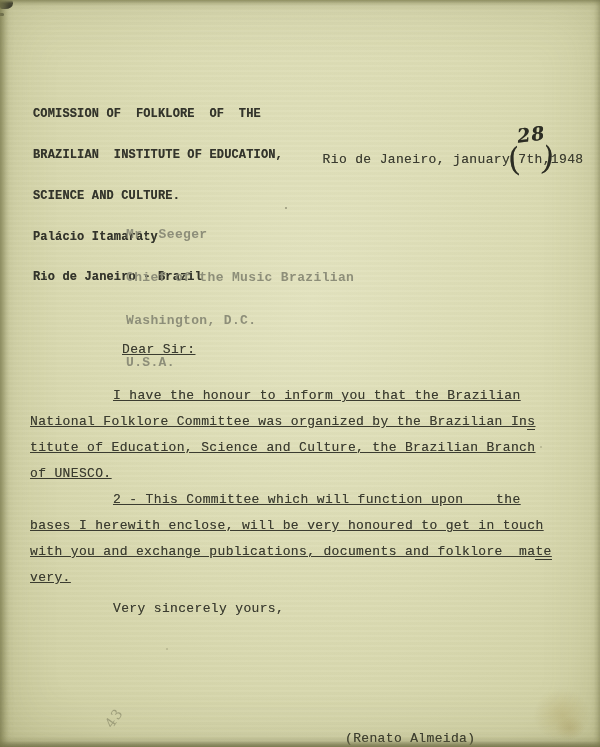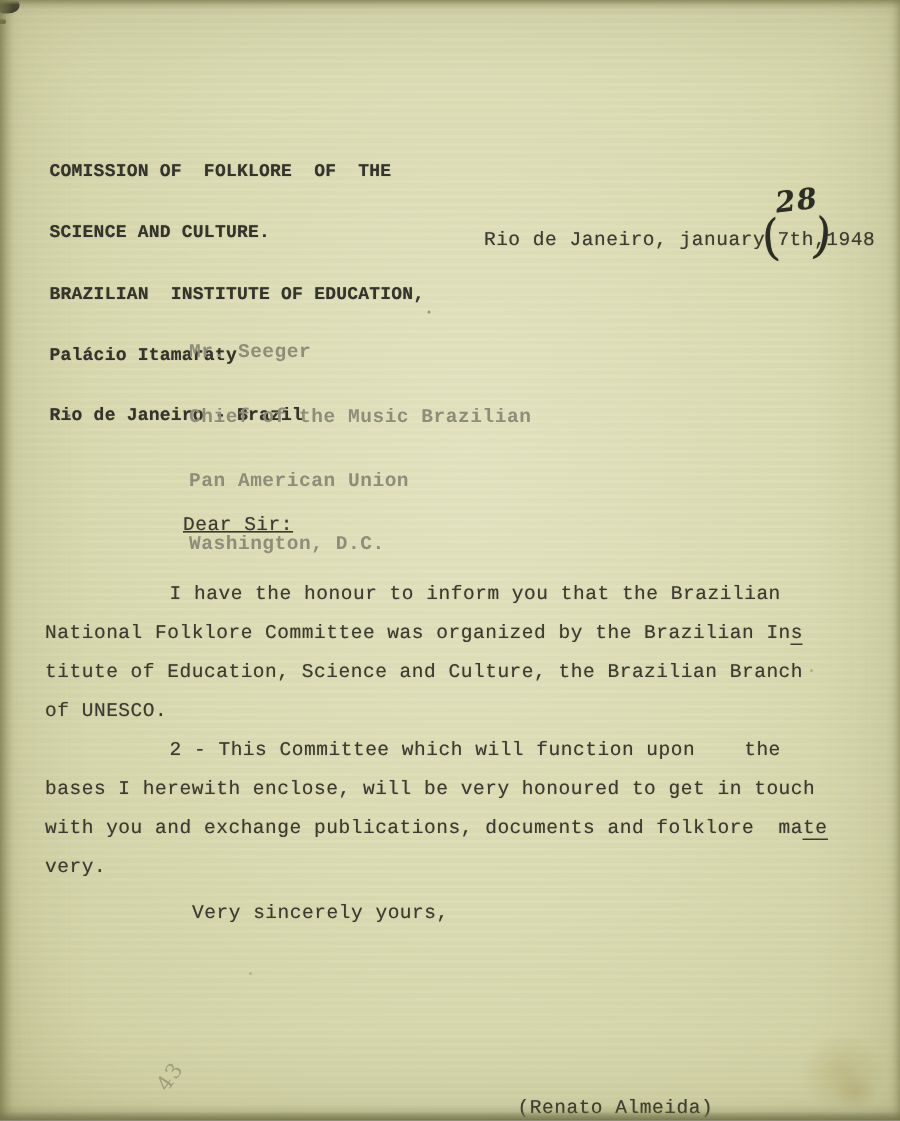--- a/index.html
+++ b/index.html
@@ -31,24 +31,24 @@
   .hw{font-family:"DejaVu Serif",serif;color:#2c2d24;}
   .hw-28{position:absolute;left:-1px;top:-29px;font-size:19px;font-style:italic;font-weight:bold;
     transform:rotate(-7deg);letter-spacing:1px;}
   .paren{position:absolute;font-size:31px;font-weight:normal;line-height:1;}
   .paren-l{left:-10px;top:-8px;transform:rotate(-4deg) scaleY(1.05);}
   .paren-r{left:24px;top:-9px;transform:rotate(9deg) scaleY(1.05);}
   .recipient{position:absolute;left:126px;top:200px;color:#8d8e79;font-size:13px;
     letter-spacing:0.35px;line-height:14.2px;white-space:pre;text-shadow:none;font-weight:bold;}
   .salutation{position:absolute;left:122px;top:342px;text-decoration:underline;}
   .body-block{position:absolute;left:30px;top:388px;width:560px;}
-  .line{position:absolute;left:0;}
+  .line{position:absolute;left:0;text-decoration:underline;}
   .indent{padding-left:83px;}
   .u{border-bottom:1.4px solid #3b3c30;padding-bottom:0;}
-  .closing{position:absolute;left:128px;top:601px;}
+  .closing{position:absolute;left:113px;top:601px;}
   .signature{position:absolute;left:345px;top:678px;line-height:24.5px;}
   .pencil{position:absolute;left:104px;top:710px;font-family:"DejaVu Serif",serif;
     color:rgba(148,148,115,0.8);font-size:14px;transform:rotate(-55deg);letter-spacing:1px;}
   .stain{position:absolute;left:533px;top:688px;width:58px;height:54px;border-radius:50%;
     background:radial-gradient(ellipse,rgba(168,150,80,0.30),rgba(168,150,80,0) 70%);}
   .stain2{position:absolute;left:555px;top:716px;width:30px;height:24px;border-radius:50%;
     background:radial-gradient(ellipse,rgba(160,140,75,0.25),rgba(160,140,75,0) 70%);}
   .corner-mark{position:absolute;left:0px;top:0px;width:13px;height:9px;background:#2e2e27;
     border-radius:0 3px 60% 2px;opacity:0.92;}
   .corner-tick{position:absolute;left:0px;top:13px;width:4px;height:3px;background:#3a3a30;
@@ -60,35 +60,35 @@
   .speck4{left:166px;top:648px;width:2px;height:2px;background:rgba(120,120,90,0.35);}
 </style>
 </head>
 <body>
 
 <div class="page">
   <div class="texture"></div>
 
   <div class="letterhead">
     <div>COMISSION OF  FOLKLORE  OF  THE</div>
+    <div>BRAZILIAN  INSTITUTE OF EDUCATION,</div>
     <div>SCIENCE AND CULTURE.</div>
-    <div>BRAZILIAN  INSTITUTE OF EDUCATION,</div>
     <div>Palácio Itamaraty</div>
     <div>Rio de Janeiro - Brazil</div>
   </div>
 
   <div class="dateline typed">
     <span>Rio de Janeiro, january </span><span class="day-wrap"><span class="hw hw-28">28</span><span class="hw paren paren-l">(</span><span>7th</span><span class="hw paren paren-r">)</span></span><span>,1948</span>
   </div>
 
   <div class="recipient">
     <div>Mr. Seeger</div>
     <div>Chief of the Music Brazilian</div>
-    <div>Pan American Union</div>
     <div>Washington, D.C.</div>
+    <div>U.S.A.</div>
   </div>
 
   <div class="salutation typed">Dear Sir:</div>
 
   <div class="body-block">
     <div class="line typed indent" style="top:0px">I have the honour to inform you that the Brazilian</div>
     <div class="line typed" style="top:26px"><span>National Folklore Committee was organized by the Brazilian In</span><span class="u">s</span></div>
     <div class="line typed" style="top:52px">titute of Education, Science and Culture, the Brazilian Branch</div>
     <div class="line typed" style="top:78px">of UNESCO.</div>
     <div class="line typed indent" style="top:104px">2 - This Committee which will function upon    the</div>

